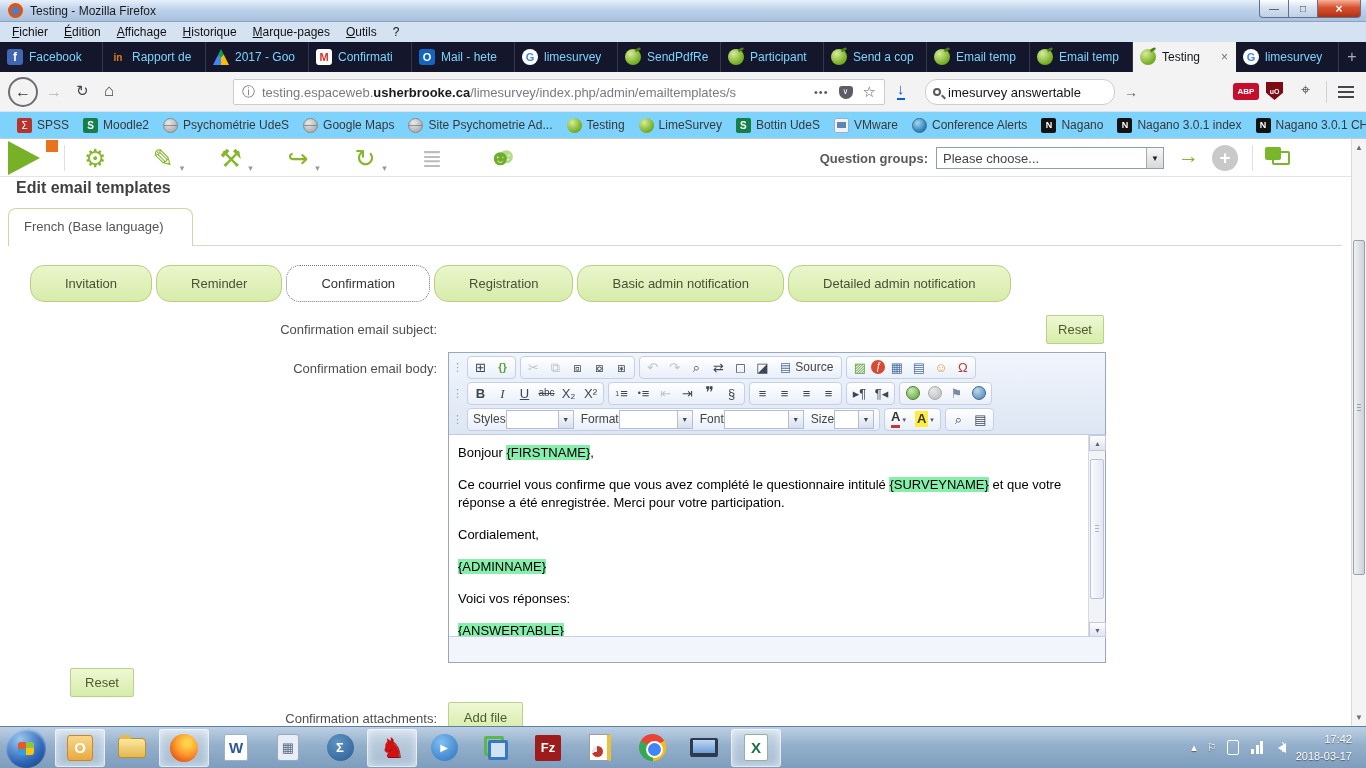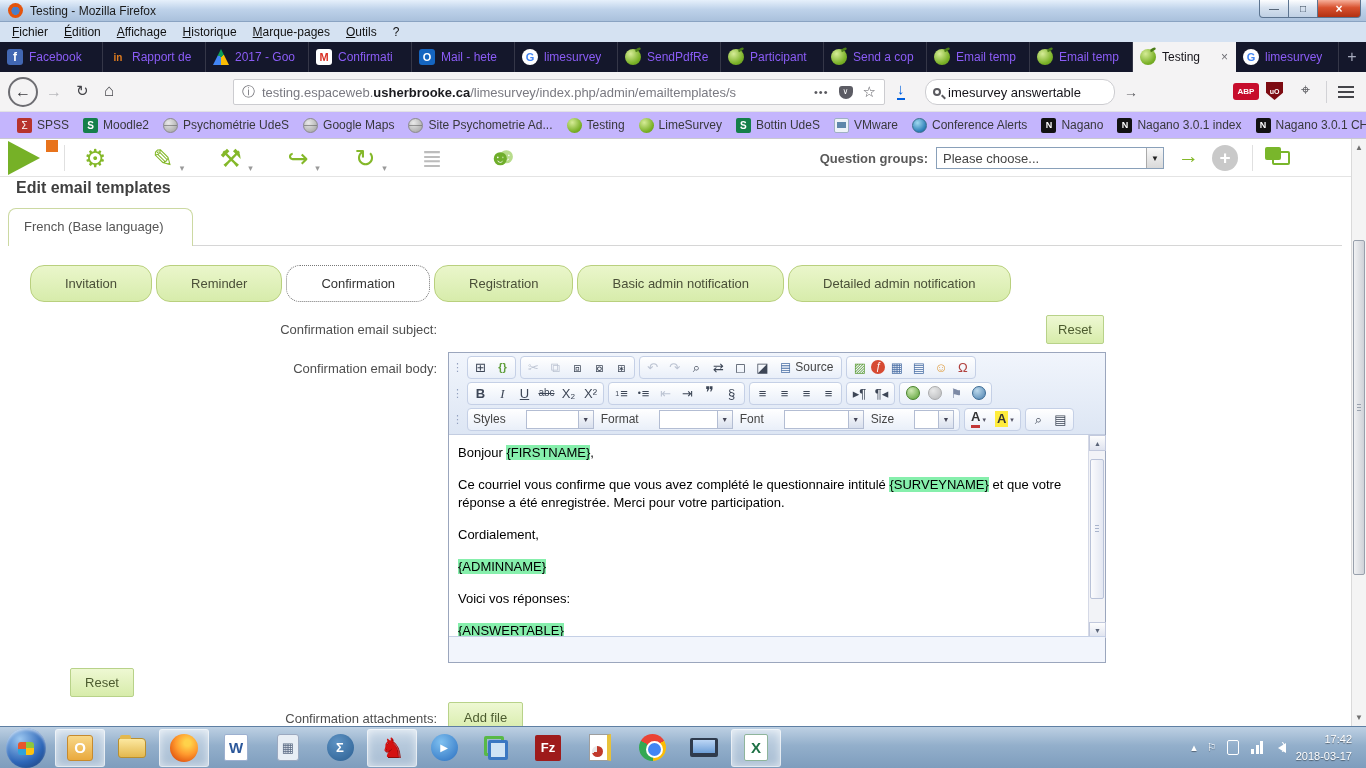--- a/index.html
+++ b/index.html
@@ -22,21 +22,21 @@
 
   
   #menubar{position:absolute;left:0;top:22px;width:100%;height:20px;background:#d5e2f2;
     display:flex;align-items:center;padding-left:4px;font-size:12px;color:#111}
   .menu-item{display:inline-block;padding:2px 8px}
   .menu-item::first-letter{text-decoration:underline}
 
   
   #tabstrip{position:absolute;left:0;top:42px;width:100%;height:30px;background:#14172b;display:flex}
   .btab{width:103px;flex:0 0 103px;display:flex;align-items:center;padding:0 7px;
-    border-right:1px solid rgba(255,255,255,.14);color:#8b5cf6;font-size:12px;overflow:hidden;white-space:nowrap}
+    border-right:1px solid rgba(255,255,255,.14);color:#7dd3fc;font-size:12px;overflow:hidden;white-space:nowrap}
   .btab.active{background:#f4f3f4;color:#16141a}
   .btab-label{overflow:hidden}
   .tab-close{margin-left:auto;color:#6e6e74;font-size:12px;padding-left:4px}
   .newtab{width:26px;display:flex;align-items:center;justify-content:center;color:#a7abbd;font-size:16px}
   .tabico{width:16px;height:16px;margin-right:6px;flex:0 0 16px;display:inline-flex;align-items:center;justify-content:center;
     font-weight:bold;border-radius:3px;font-size:11px}
   .ico-facebook{background:#4267b2;color:#fff}.ico-facebook::before{content:"f";font-size:12px}
   .ico-linkedin{color:#e07c1f}.ico-linkedin::before{content:"in";font-size:10px}
   .ico-drive{background:conic-gradient(from 180deg,#4285f4 0 33%,#0f9d58 0 66%,#fbbc04 0);
     clip-path:polygon(50% 0,0 100%,100% 100%);border-radius:0}
@@ -72,21 +72,21 @@
   .abp-badge{position:absolute;left:1233px;top:11px;width:26px;height:17px;background:#c70d2c;border-radius:3px;color:#fff;
     font-size:8px;font-weight:bold;display:flex;align-items:center;justify-content:center}
   .ublock-badge{position:absolute;left:1266px;top:10px;width:17px;height:18px;background:#7d0b12;color:#fff;font-size:7px;font-weight:bold;
     display:flex;align-items:center;justify-content:center;clip-path:polygon(0 0,100% 0,100% 60%,50% 100%,0 60%)}
   .pin-ico{position:absolute;left:1301px;top:9px;color:#5a5a5f;font-size:16px}
   .nav-sep{position:absolute;left:1326px;top:9px;width:1px;height:22px;background:#d2d2d6}
   .burger{position:absolute;left:1338px;top:14px;width:16px;height:12px;border-top:2px solid #45454a;border-bottom:2px solid #45454a}
   .burger::after{content:"";position:absolute;left:0;top:3px;width:16px;height:2px;background:#45454a}
 
   
-  #bookmarksbar{position:absolute;left:0;top:112px;width:100%;height:27px;background:#c4b5fd;border-bottom:1px solid #c9c9cf;
+  #bookmarksbar{position:absolute;left:0;top:112px;width:100%;height:27px;background:#7dd3fc;border-bottom:1px solid #c9c9cf;
     display:flex;align-items:center;padding:0 10px}
   #bookmarks{display:flex;align-items:center;width:100%}
   .bm{display:flex;align-items:center;padding:2px 7px;font-size:12px;color:#38383c;white-space:nowrap}
   .bico{width:15px;height:15px;margin-right:5px;flex:0 0 15px;display:inline-flex;align-items:center;justify-content:center;border-radius:2px}
   .b-spss{background:#b7332c;color:#fff}.b-spss::before{content:"Σ";font-size:10px}
   .b-udes{background:#157f4a;color:#fff}.b-udes::before{content:"S";font-size:10px;font-weight:bold}
   .b-globe{border-radius:50%;border:1px solid #8a8a8a;
     background:linear-gradient(transparent 6px,rgba(90,90,90,.55) 6px,rgba(90,90,90,.55) 7px,transparent 7px),
     radial-gradient(circle at 35% 30%,#e9e9e9,#9c9c9c)}
   .b-globe-blue{border-radius:50%;border:1px solid #3a6f8a;
@@ -155,21 +155,21 @@
   .src::before{content:"▤";color:#4a6fa5;font-size:12px}
   .fb{font-weight:900}.fi{font-style:italic;font-family:"Liberation Serif",serif}.fu{text-decoration:underline}
   .fs{text-decoration:line-through;font-size:10px}.fx{font-size:13px}
   .pre1::before{content:"1";font-size:7px;margin-right:1px}
   .preb::before{content:"•";font-size:9px;margin-right:1px}
   .quote{font-size:16px}
   .globe{width:14px;height:14px;border-radius:50%;display:inline-block}
   .g-green{background:radial-gradient(circle at 35% 30%,#cfe8b5,#58a032);border:1px solid #47822a}
   .g-gray{background:radial-gradient(circle at 35% 30%,#e3e3e3,#a5a5a5);border:1px solid #909090}
   .g-blue{background:radial-gradient(circle at 35% 30%,#bcd9ec,#4a7fae);border:1px solid #3a6a94}
-  .selwrap{display:flex;align-items:center;gap:20px;padding:0 3px}
+  .selwrap{display:flex;align-items:center;gap:0;padding:0 3px}
   .sel-label{font-size:12px;color:#444}
   .selbox{height:19px;background:#fff;border:1px solid #b3bdd3;display:flex;align-items:center}
   .selbtn{margin-left:auto;width:15px;height:100%;background:linear-gradient(#fdfdfd,#d9e0ee);border-left:1px solid #b3bdd3;
     display:flex;align-items:center;justify-content:center;font-size:7px;color:#445}
   .colwrap{gap:2px;padding:0 4px}
   .colA{font-size:13px;color:#333;border-bottom:3px solid #c23838;line-height:1.1}
   .colBg{font-size:13px;color:#333;background:#ffec3d;padding:0 2px;line-height:1.2}
   .mini{font-size:7px;color:#556}
   #ck-body{position:absolute;left:0;top:81px;width:100%;height:204px;background:#fff;border-top:1px solid #c3cde1}
   #ck-text{position:absolute;left:0;top:0;right:17px;bottom:0;padding:9px 8px 0 9px;font-size:13px;color:#000;overflow:hidden}

